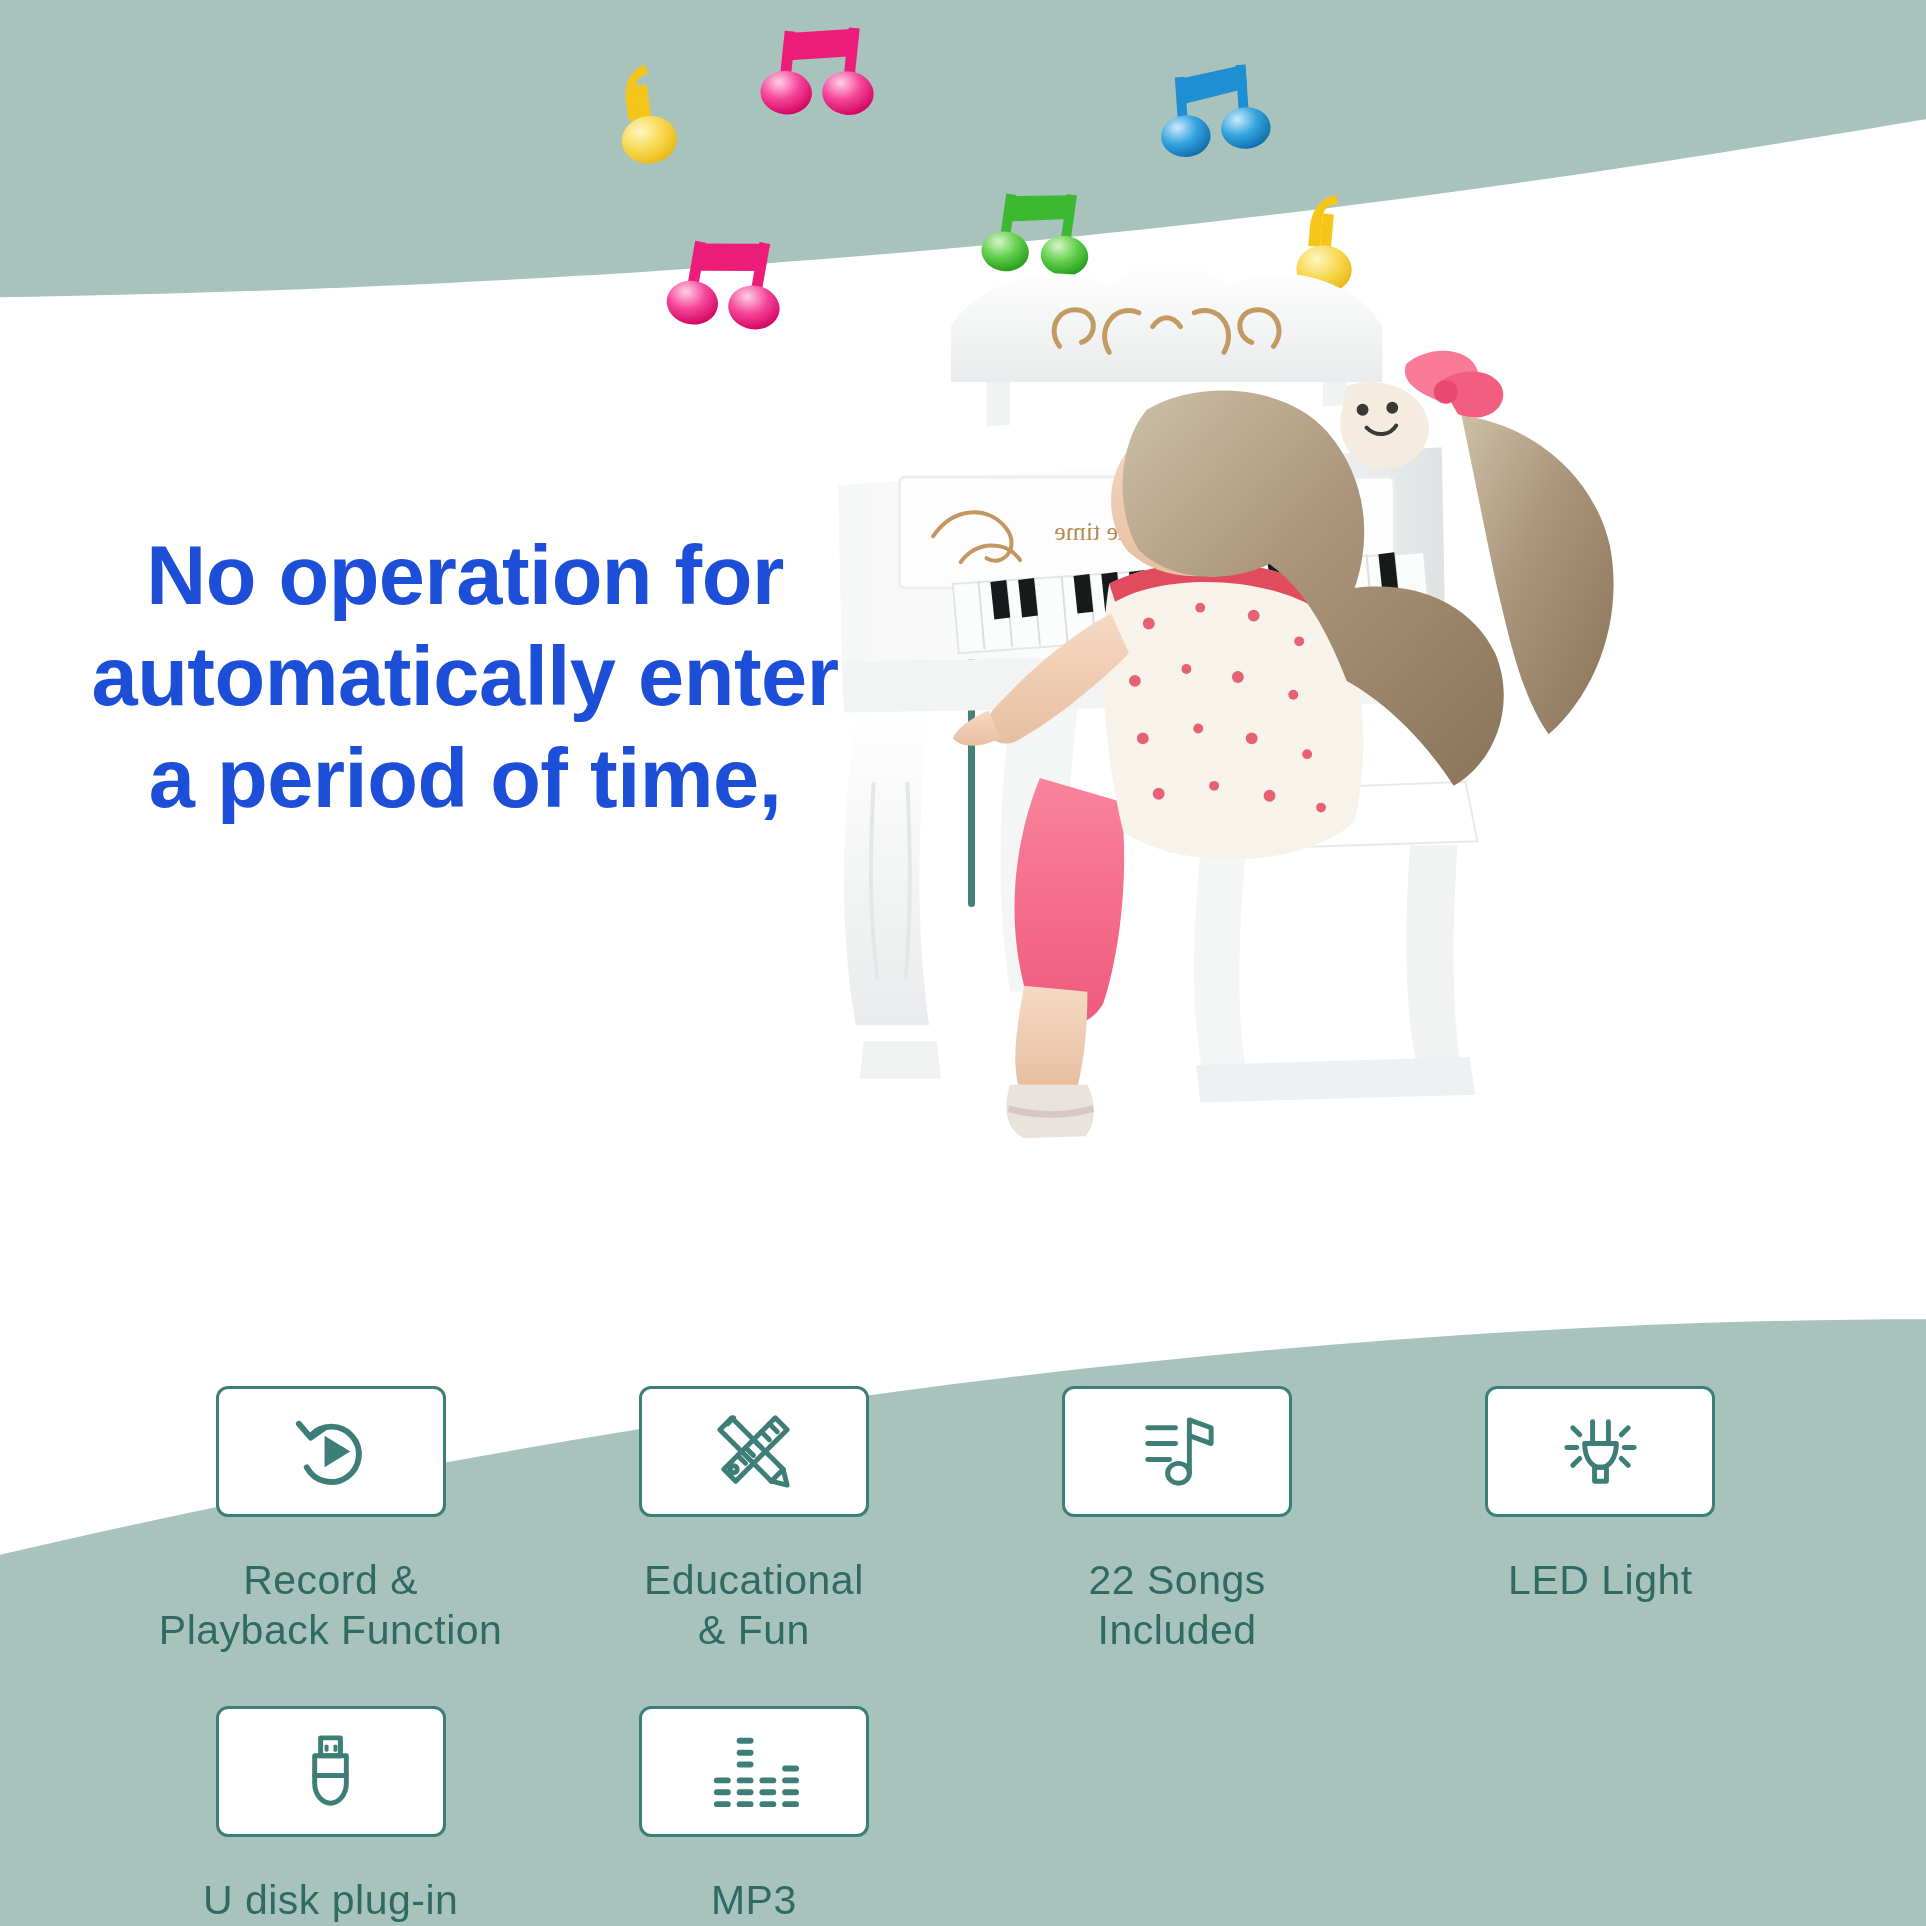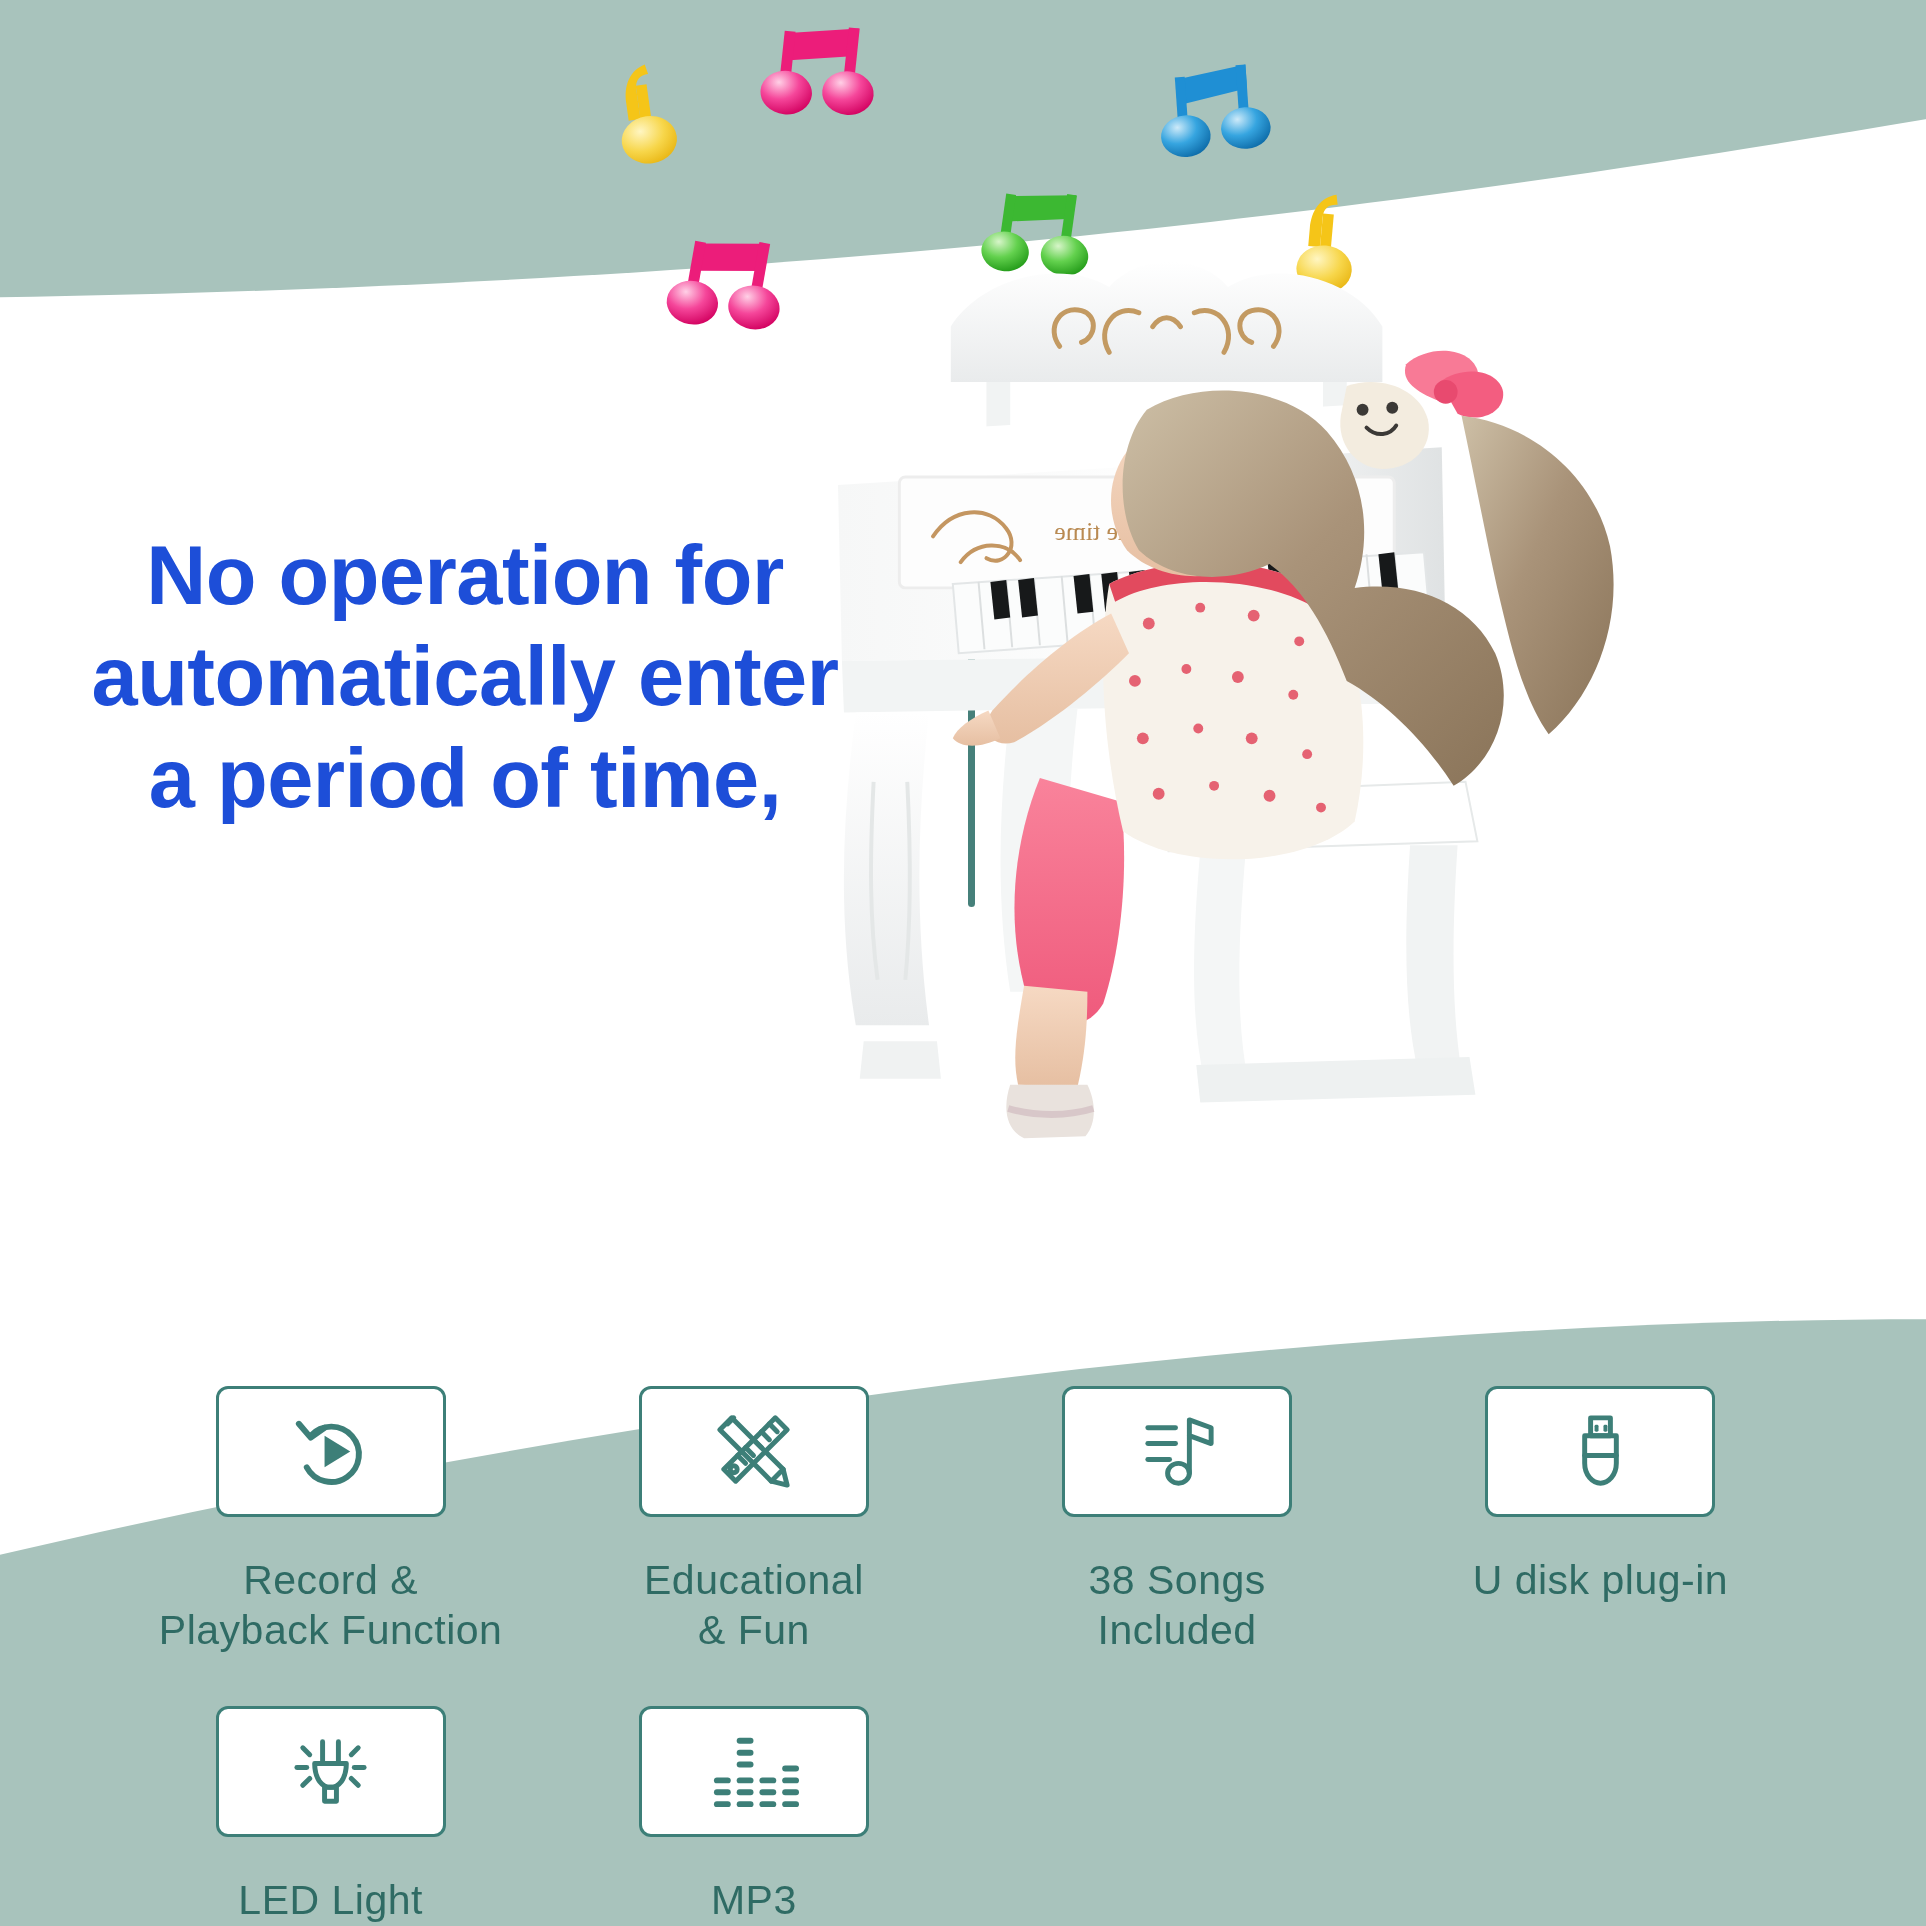--- a/index.html
+++ b/index.html
@@ -414,57 +414,57 @@
         <svg width="91" height="91" viewBox="0 0 92 92">
           <g fill="none" stroke="#3d7f78" stroke-width="5" stroke-linecap="round" stroke-linejoin="round">
             <path d="M16,22 H44"></path>
             <path d="M16,38 H44"></path>
             <path d="M16,54 H38"></path>
             <path d="M58,68 V14 L80,22 V38 L58,30"></path>
             <path d="M58,68 A11,10 0 1,1 47,58 A11,10 0 0,1 58,68 Z"></path>
           </g>
         </svg>
       </div>
-      <div class="feature-label">38 Songs
+      <div class="feature-label">22 Songs
 Included</div>
-    </div>
-
-    <div class="feature">
-      <div class="feature-card">
-        <svg width="91" height="91" viewBox="0 0 92 92">
-          <g fill="none" stroke="#3d7f78" stroke-width="5" stroke-linecap="round" stroke-linejoin="round">
-            <path d="M36,12 H56 V30 H36 Z"></path>
-            <path d="M30,30 H62 V58 C62,70 54,78 46,78 C38,78 30,70 30,58 Z"></path>
-            <path d="M30,50 H62"></path>
-          </g>
-          <rect x="40" y="19" width="4" height="7" rx="1.5" fill="#3d7f78"></rect>
-          <rect x="49" y="19" width="4" height="7" rx="1.5" fill="#3d7f78"></rect>
-        </svg>
-      </div>
-      <div class="feature-label">U disk plug-in</div>
     </div>
 
     <div class="feature">
       <div class="feature-card">
         <svg width="91" height="91" viewBox="0 0 92 92">
           <g fill="none" stroke="#3d7f78" stroke-width="5" stroke-linecap="round" stroke-linejoin="round">
             <path d="M38,16 V38"></path>
               <path d="M54,16 V38"></path>
             <path d="M30,38 H62 C62,54 54,62 46,62 C38,62 30,54 30,38 Z"></path>
             <path d="M40,62 H52 V76 H40 Z"></path>
             <path d="M18,22 L25,29"></path>
               <path d="M12,42 H22"></path>
               <path d="M18,60 L25,53"></path>
             <path d="M74,22 L67,29"></path>
               <path d="M80,42 H70"></path>
               <path d="M74,60 L67,53"></path>
           </g>
         </svg>
       </div>
       <div class="feature-label">LED Light</div>
+    </div>
+
+    <div class="feature">
+      <div class="feature-card">
+        <svg width="91" height="91" viewBox="0 0 92 92">
+          <g fill="none" stroke="#3d7f78" stroke-width="5" stroke-linecap="round" stroke-linejoin="round">
+            <path d="M36,12 H56 V30 H36 Z"></path>
+            <path d="M30,30 H62 V58 C62,70 54,78 46,78 C38,78 30,70 30,58 Z"></path>
+            <path d="M30,50 H62"></path>
+          </g>
+          <rect x="40" y="19" width="4" height="7" rx="1.5" fill="#3d7f78"></rect>
+          <rect x="49" y="19" width="4" height="7" rx="1.5" fill="#3d7f78"></rect>
+        </svg>
+      </div>
+      <div class="feature-label">U disk plug-in</div>
     </div>
 
     <div class="feature">
       <div class="feature-card">
         <svg width="95" height="91" viewBox="0 0 96 92">
           <g fill="#3d7f78">
             <rect x="8" y="52" width="17" height="6" rx="3"></rect>
             <rect x="8" y="64" width="17" height="6" rx="3"></rect>
             <rect x="8" y="76" width="17" height="6" rx="3"></rect>
             <rect x="31" y="12" width="17" height="6" rx="3"></rect>

